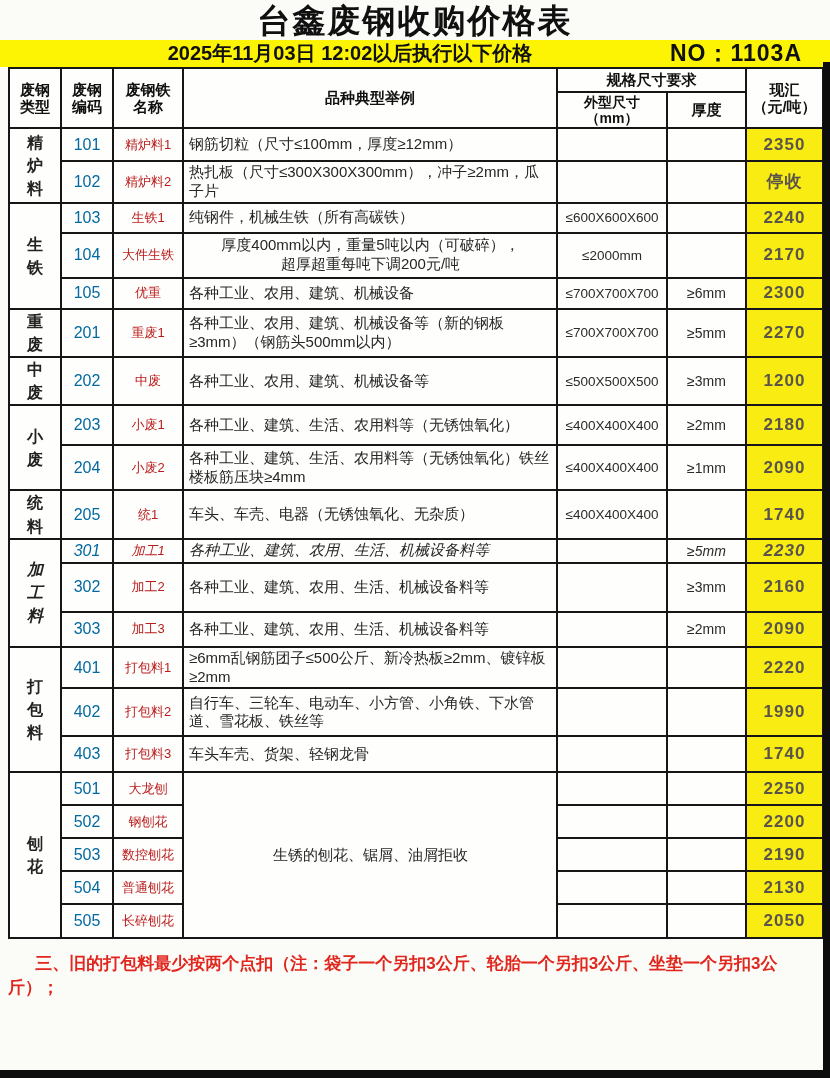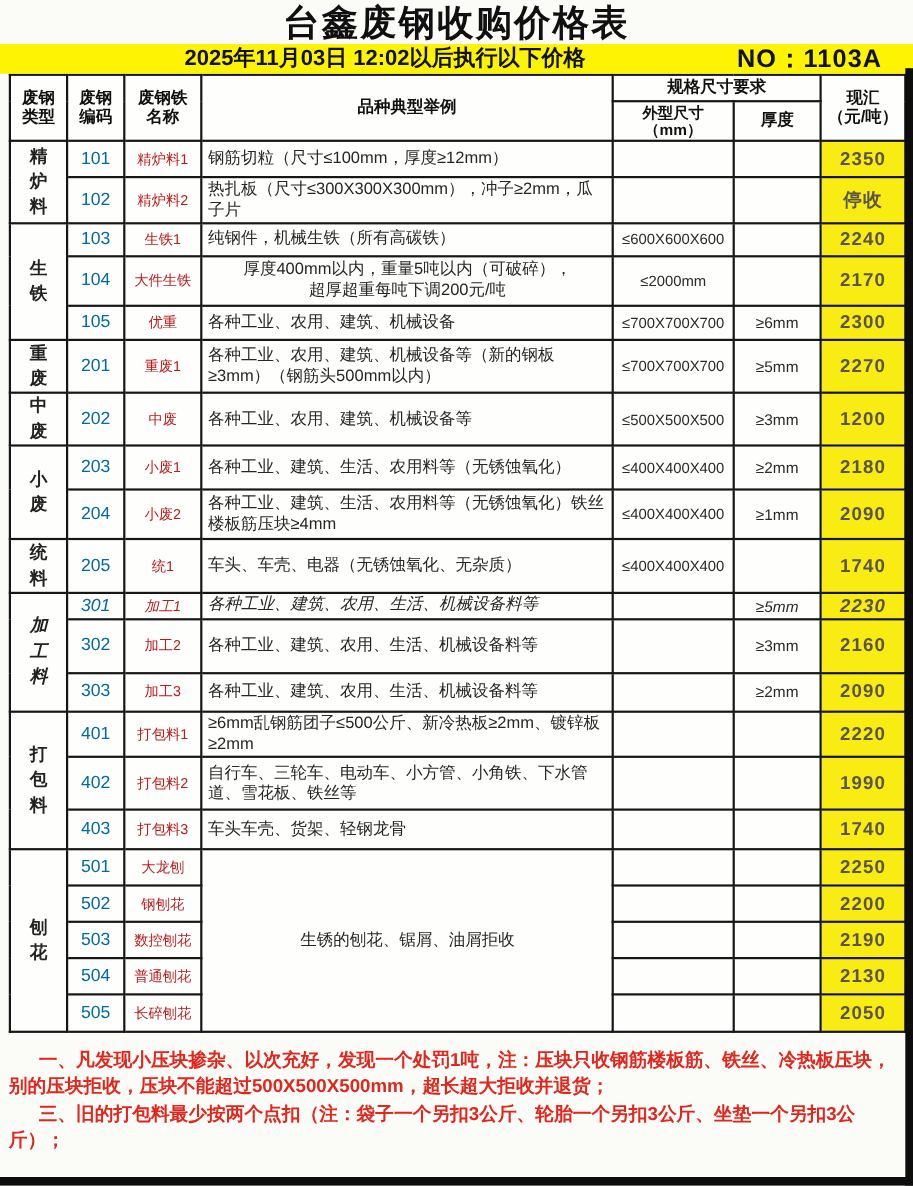--- a/index.html
+++ b/index.html
@@ -271,19 +271,18 @@
         <td class="code">505</td>
         <td class="name">长碎刨花</td>
         <td class="size"></td>
         <td class="thick"></td>
         <td class="price">2050</td>
       </tr>
     </tbody>
 </table>
 
 <div class="notes">
-  <div class="note">一、凡发现小压块掺杂、以次充好，发现一个处罚1吨，注：压块只收钢筋楼板筋、铁丝、冷热板压块，别的压块拒收，压块不能超过500X500X500mm，超长超大拒收并退货；</div>
   <div class="note">三、旧的打包料最少按两个点扣（注：袋子一个另扣3公斤、轮胎一个另扣3公斤、坐垫一个另扣3公斤）；</div>
 
 </div>
 
 <div class="right-strip"></div>
 <div class="bottom-bar"></div>
 
 </body></html>

